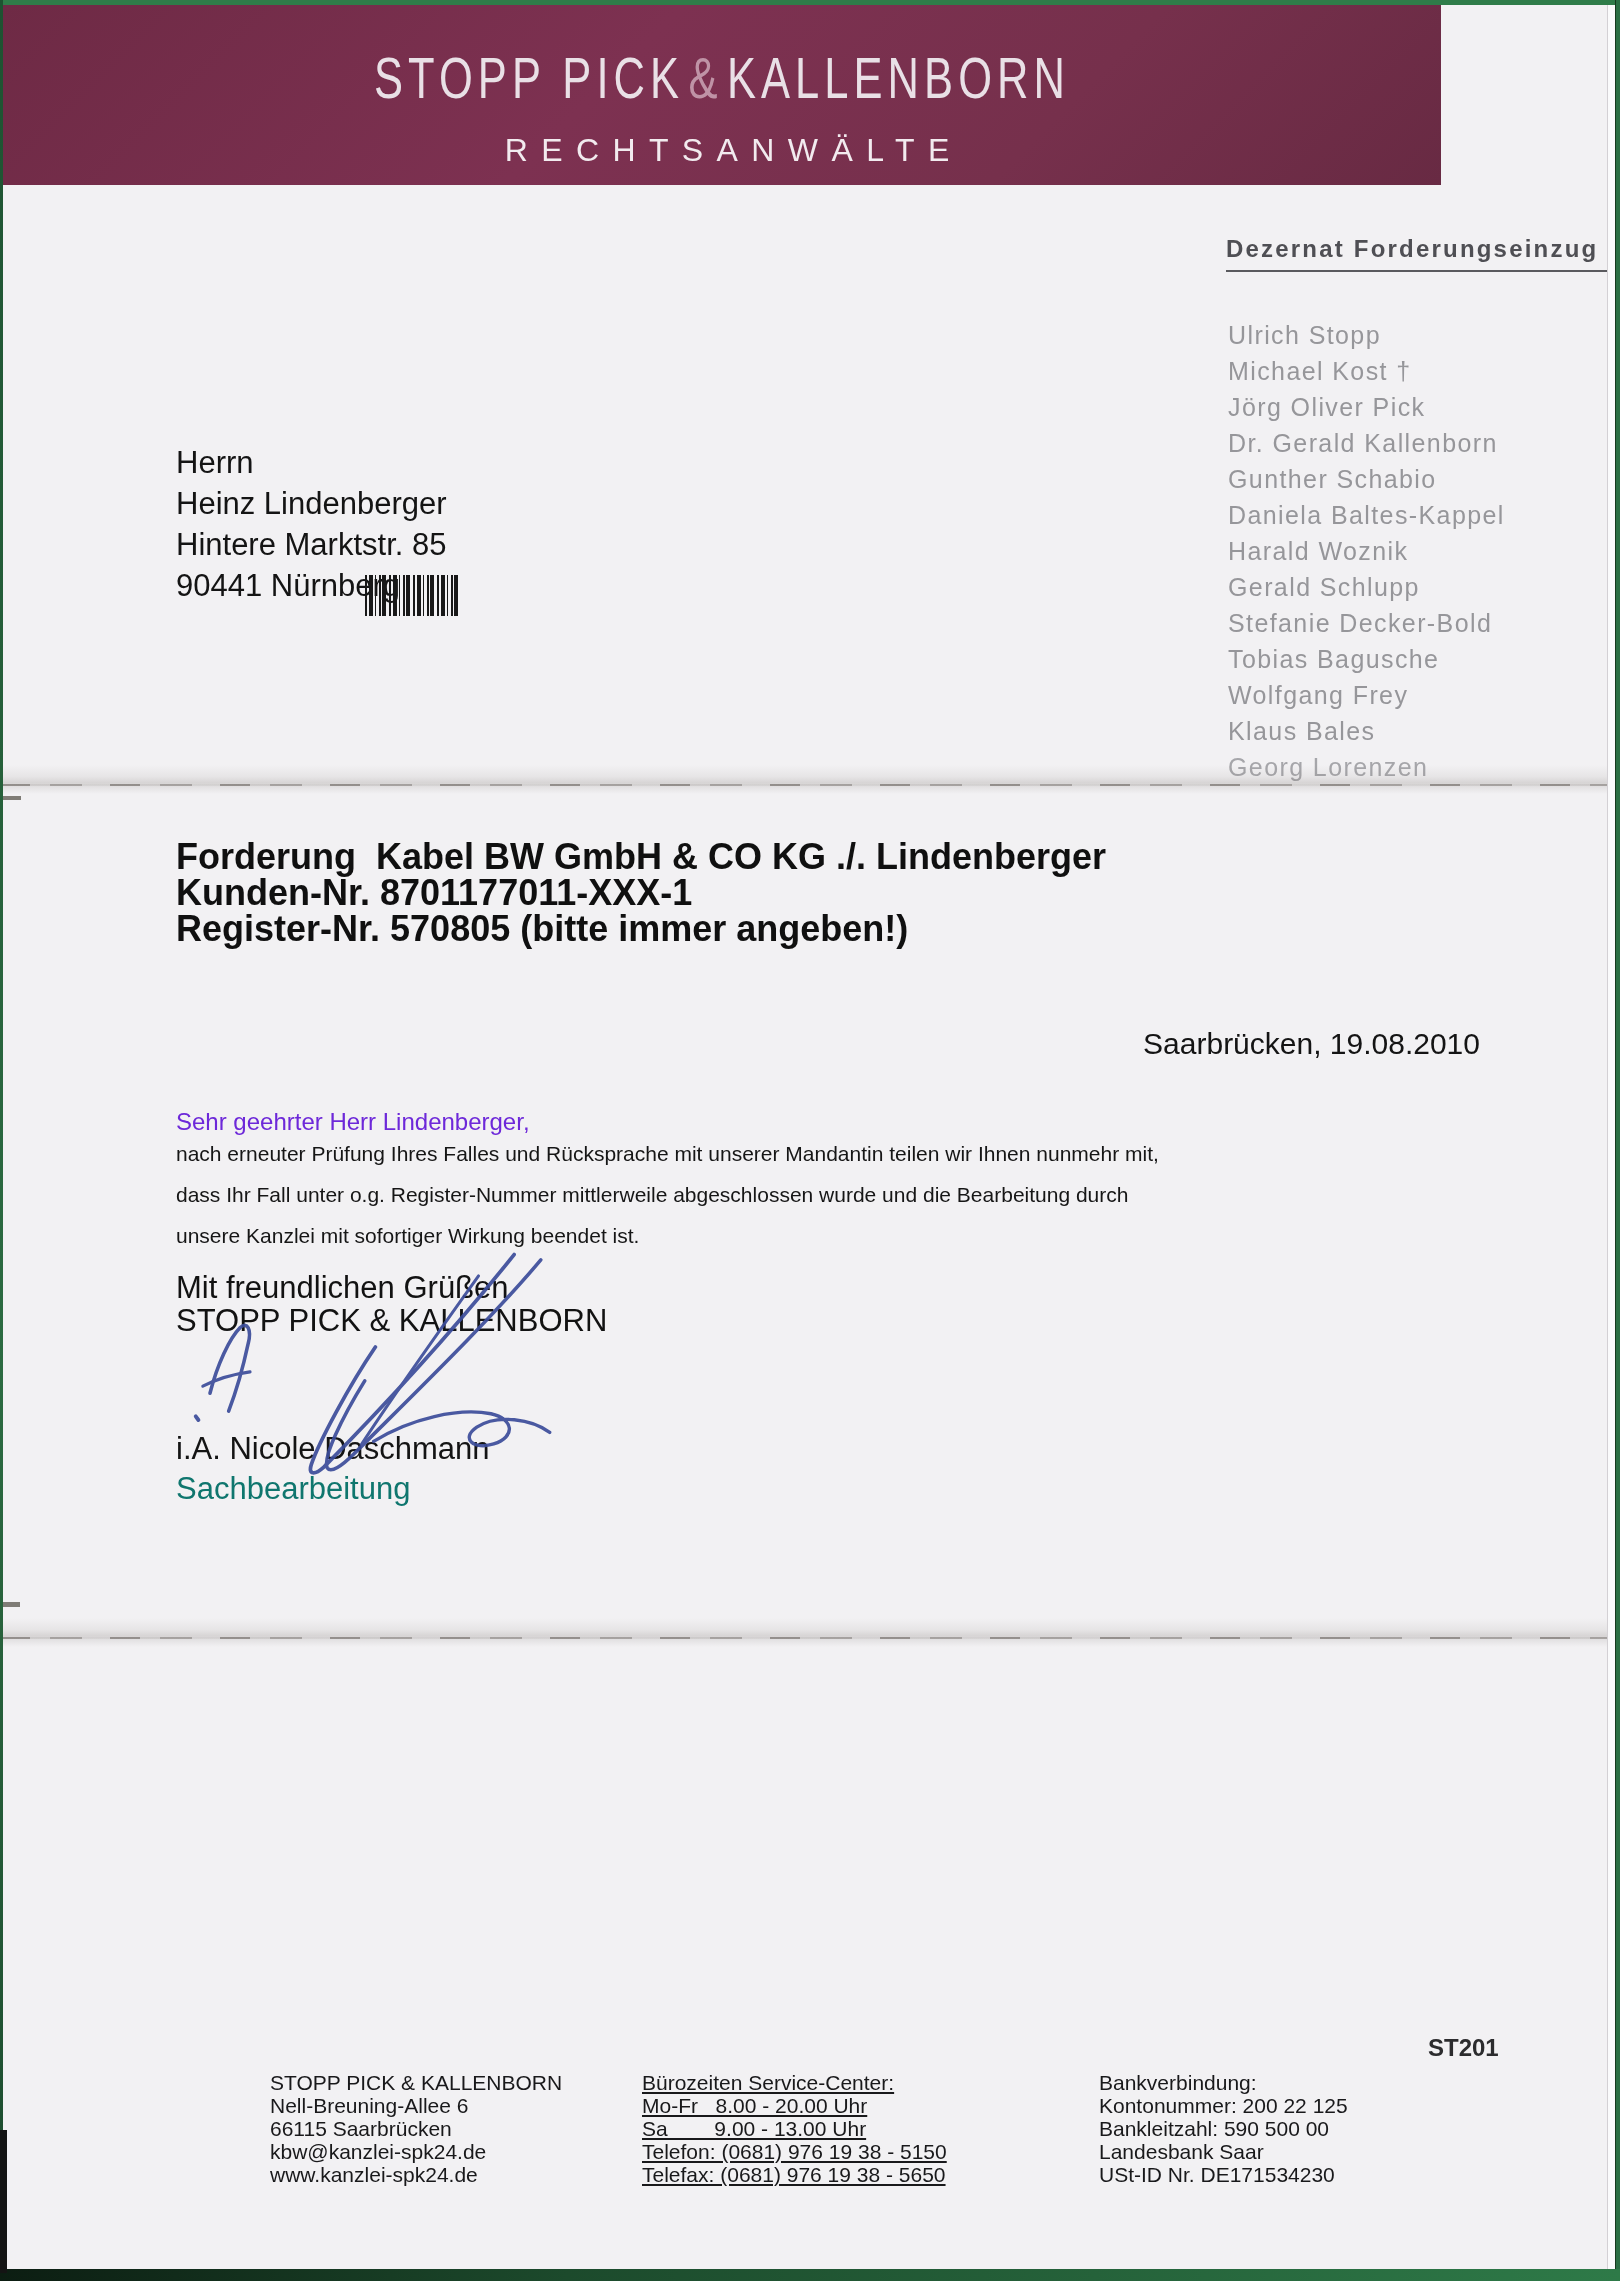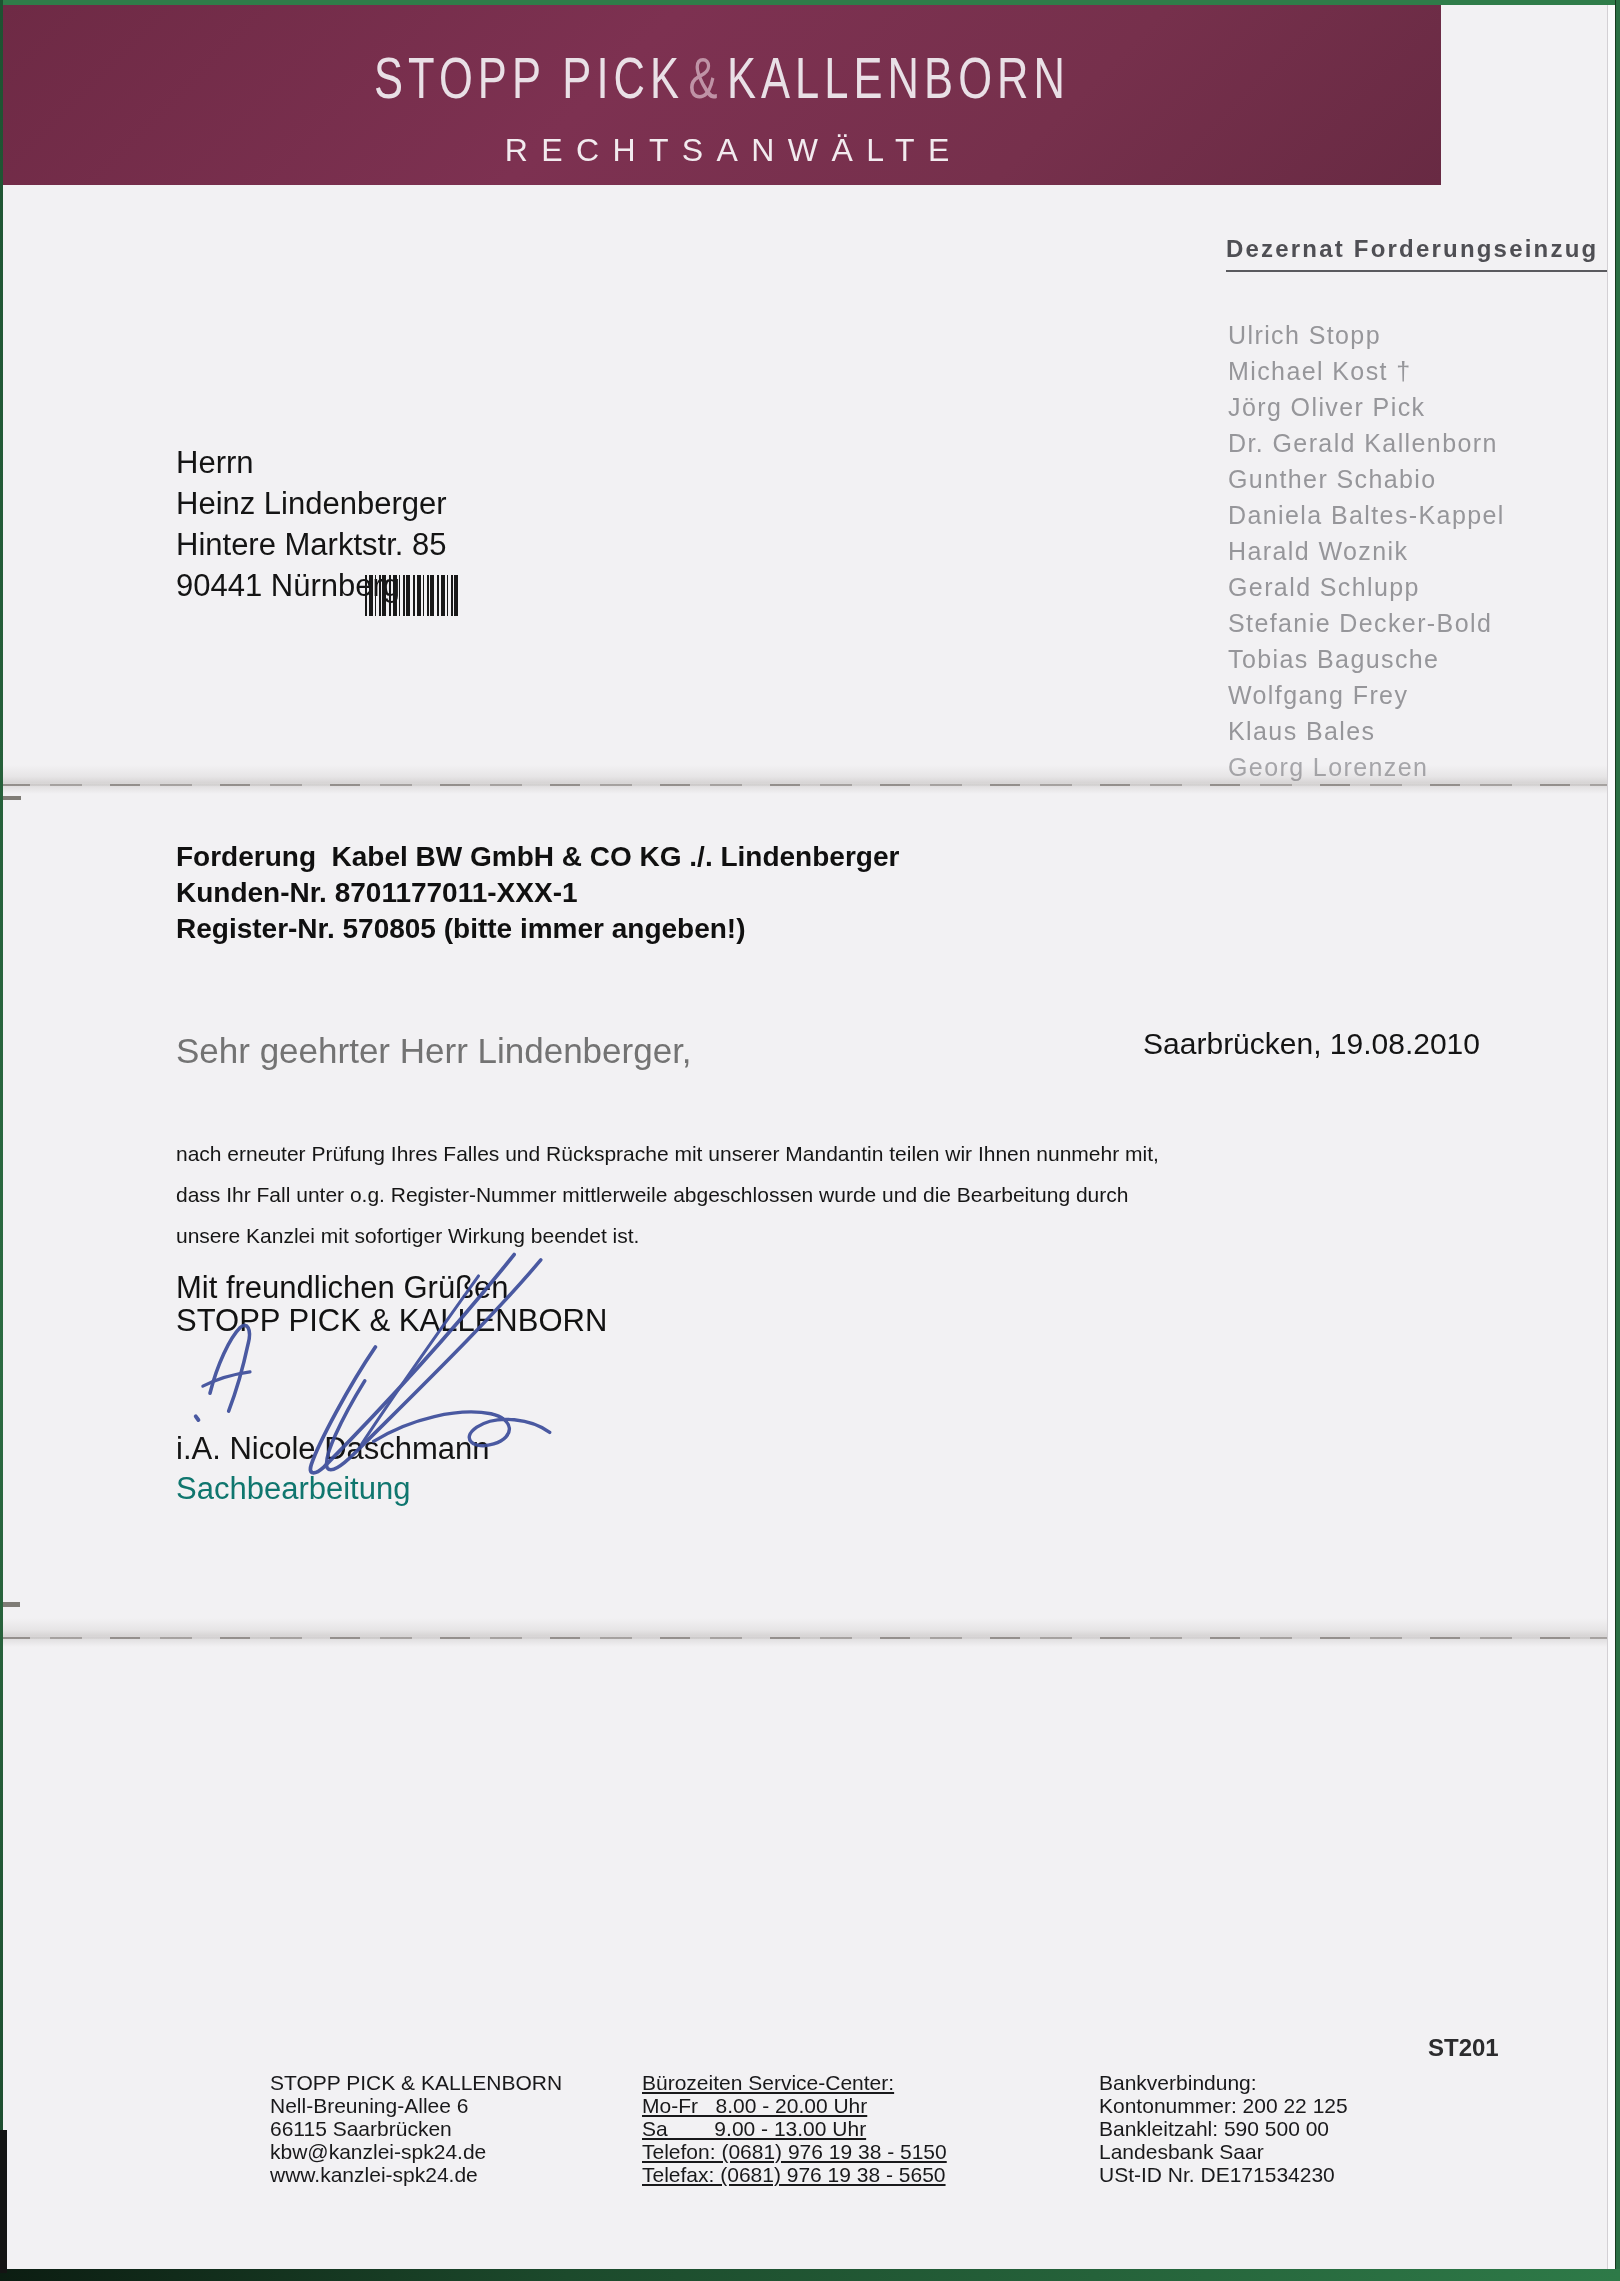--- a/index.html
+++ b/index.html
@@ -70,23 +70,23 @@
   .crease .crease-line{position:absolute;left:0;top:68%;width:100%;height:1.8px;
     background:repeating-linear-gradient(90deg,rgba(75,68,62,.5) 0 30px,rgba(75,68,62,.10) 30px 50px,rgba(75,68,62,.38) 50px 82px,rgba(75,68,62,.06) 82px 110px);}
   #crease-1{top:765px;}
   #crease-2{top:1618px;}
   .edge-tick{position:absolute;background:#6b675f;opacity:.85;}
   #tick-1{left:0;top:796px;width:21.4px;height:3.6px;}
   #tick-2{left:0;top:1602px;width:19.6px;height:4.5px;}
 
   
   .pre{white-space:pre;}
-  #subject{position:absolute;left:176px;top:839px;font-size:28px;font-weight:700;line-height:36px;color:#101010;}
+  #subject{position:absolute;left:176px;top:839px;font-size:36px;font-weight:700;line-height:36px;color:#101010;}
   #dateline{position:absolute;left:1124px;top:1027px;width:356px;text-align:right;font-size:30px;color:#141414;white-space:nowrap;}
-  #salutation{position:absolute;left:176px;top:1031px;font-size:35px;color:#737373;}
+  #salutation{position:absolute;left:176px;top:1108px;font-size:24px;color:#6d28d9;}
   #body-text{position:absolute;left:176px;top:1133px;font-size:21px;line-height:41px;color:#161616;}
   #closing{position:absolute;left:176px;top:1271px;font-size:31px;line-height:33px;color:#121212;}
   #signer-name{position:absolute;left:176px;top:1431px;font-size:31px;color:#141414;}
   #signer-role{position:absolute;left:176px;top:1471px;font-size:31px;color:#0f766e;}
   #signature{position:absolute;left:183px;top:1251px;width:383px;height:233px;z-index:5;}
 
   
   #st-code{position:absolute;left:1428px;top:2034px;font-size:24px;font-weight:700;color:#2c2c2e;}
   .footer-col{position:absolute;top:2071px;font-size:21px;line-height:23px;color:#19191b;}
   #footer-col1{left:270px;}

